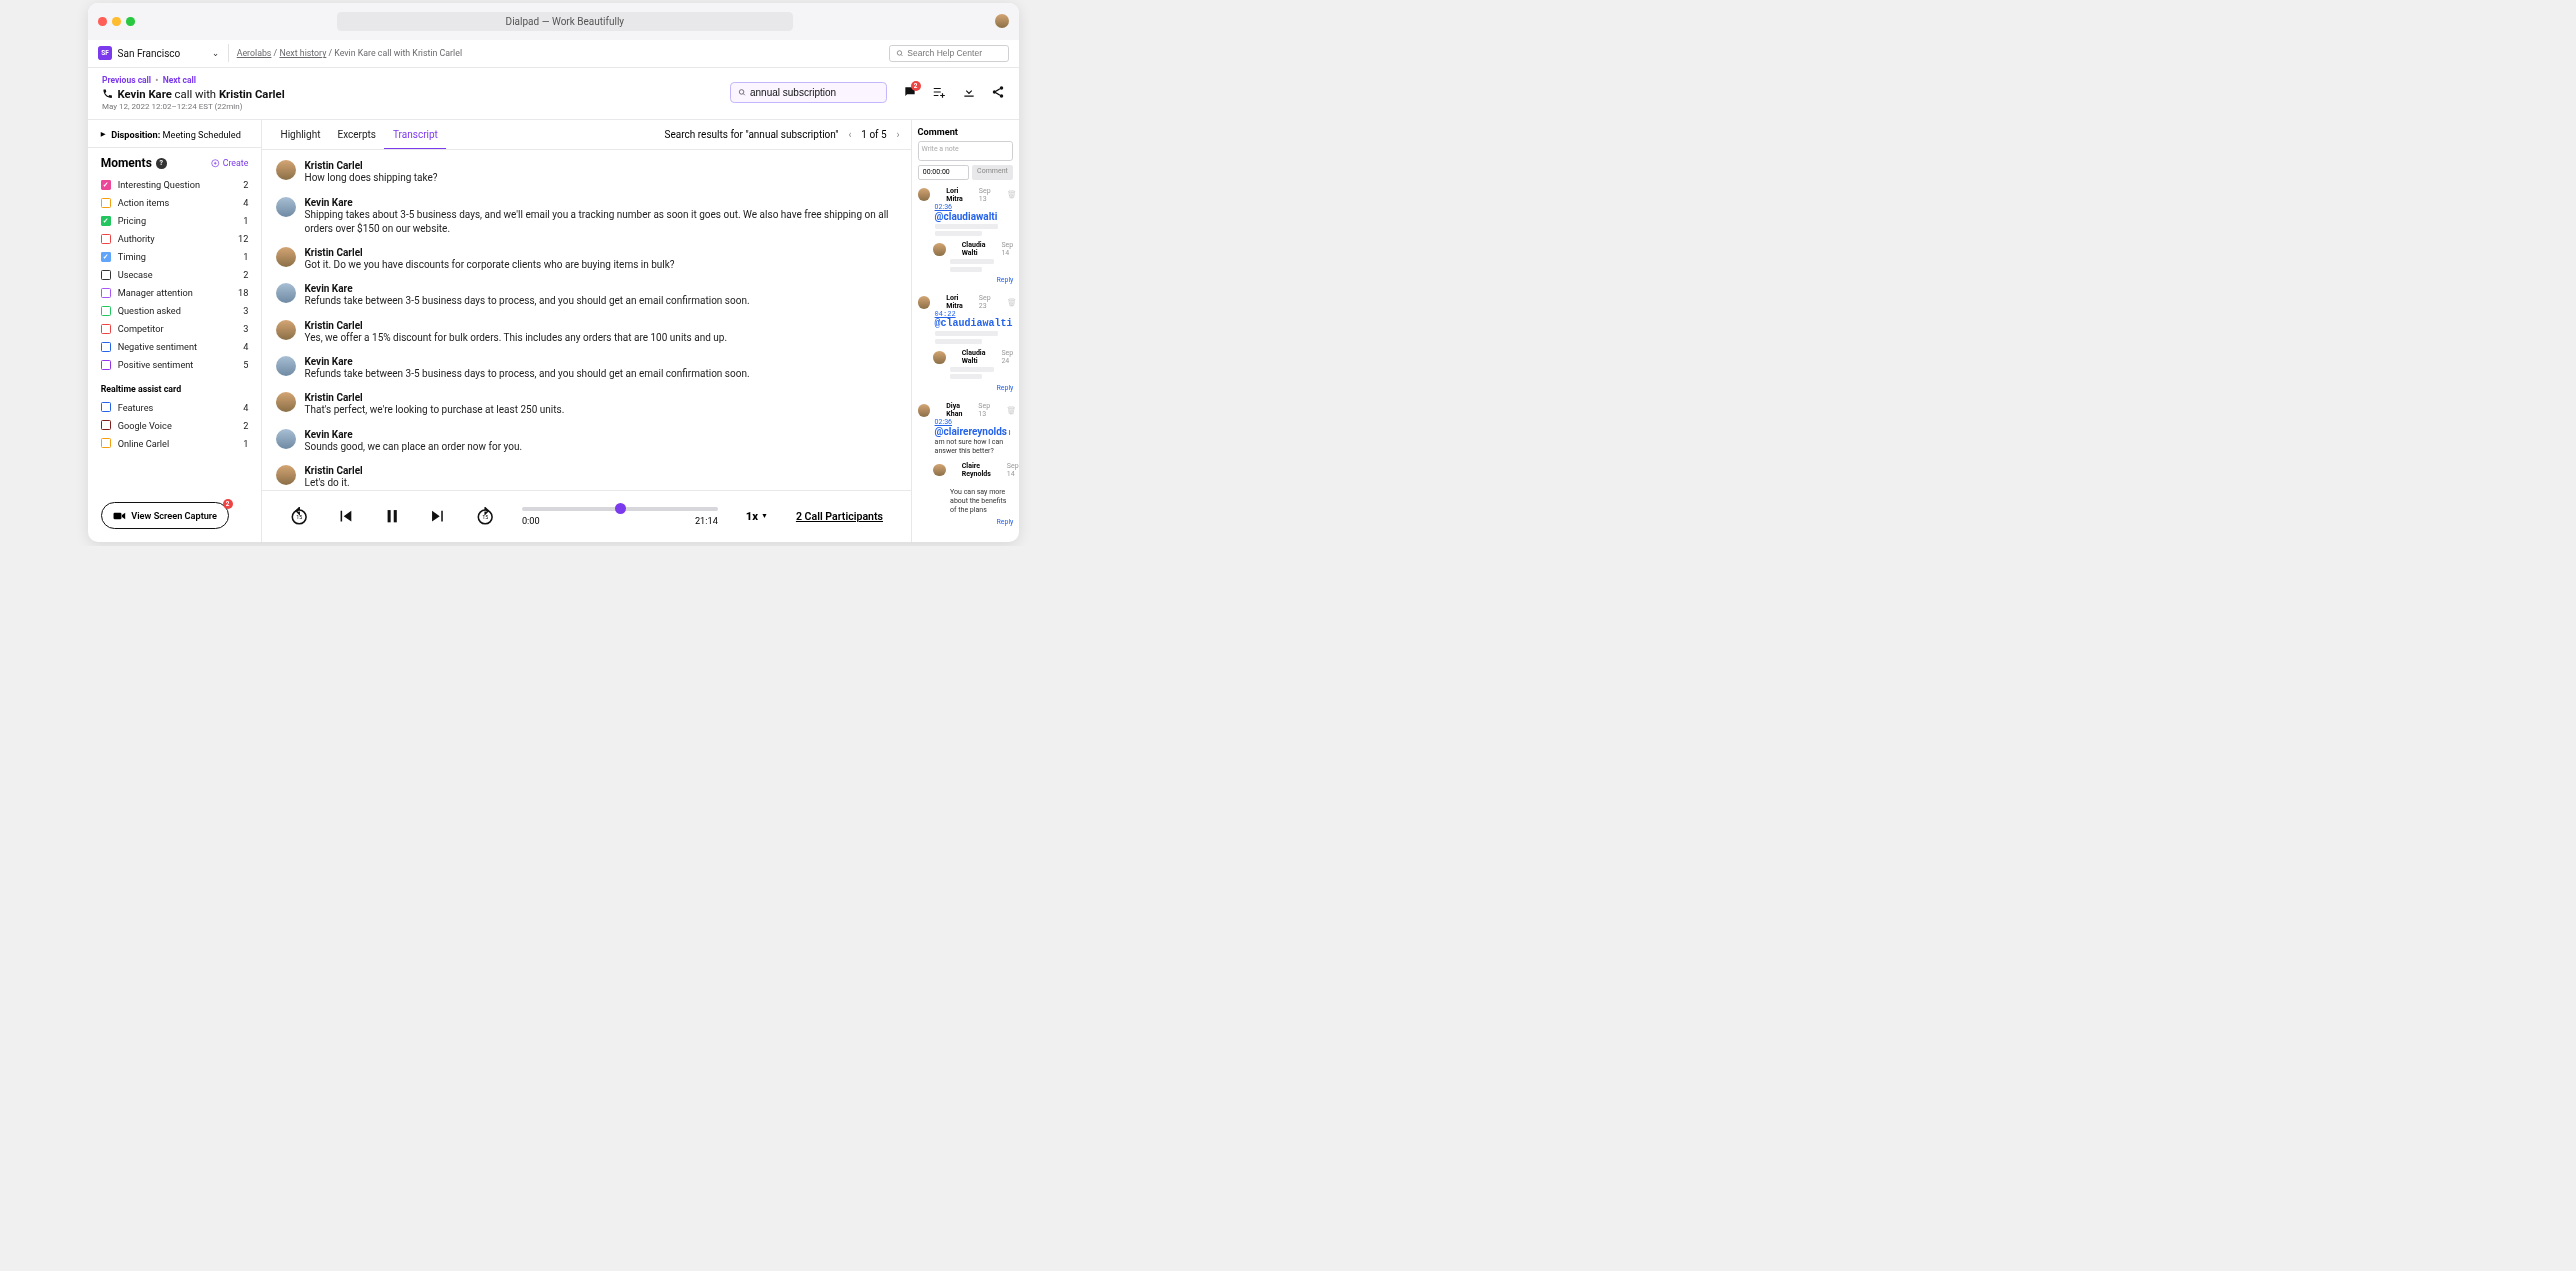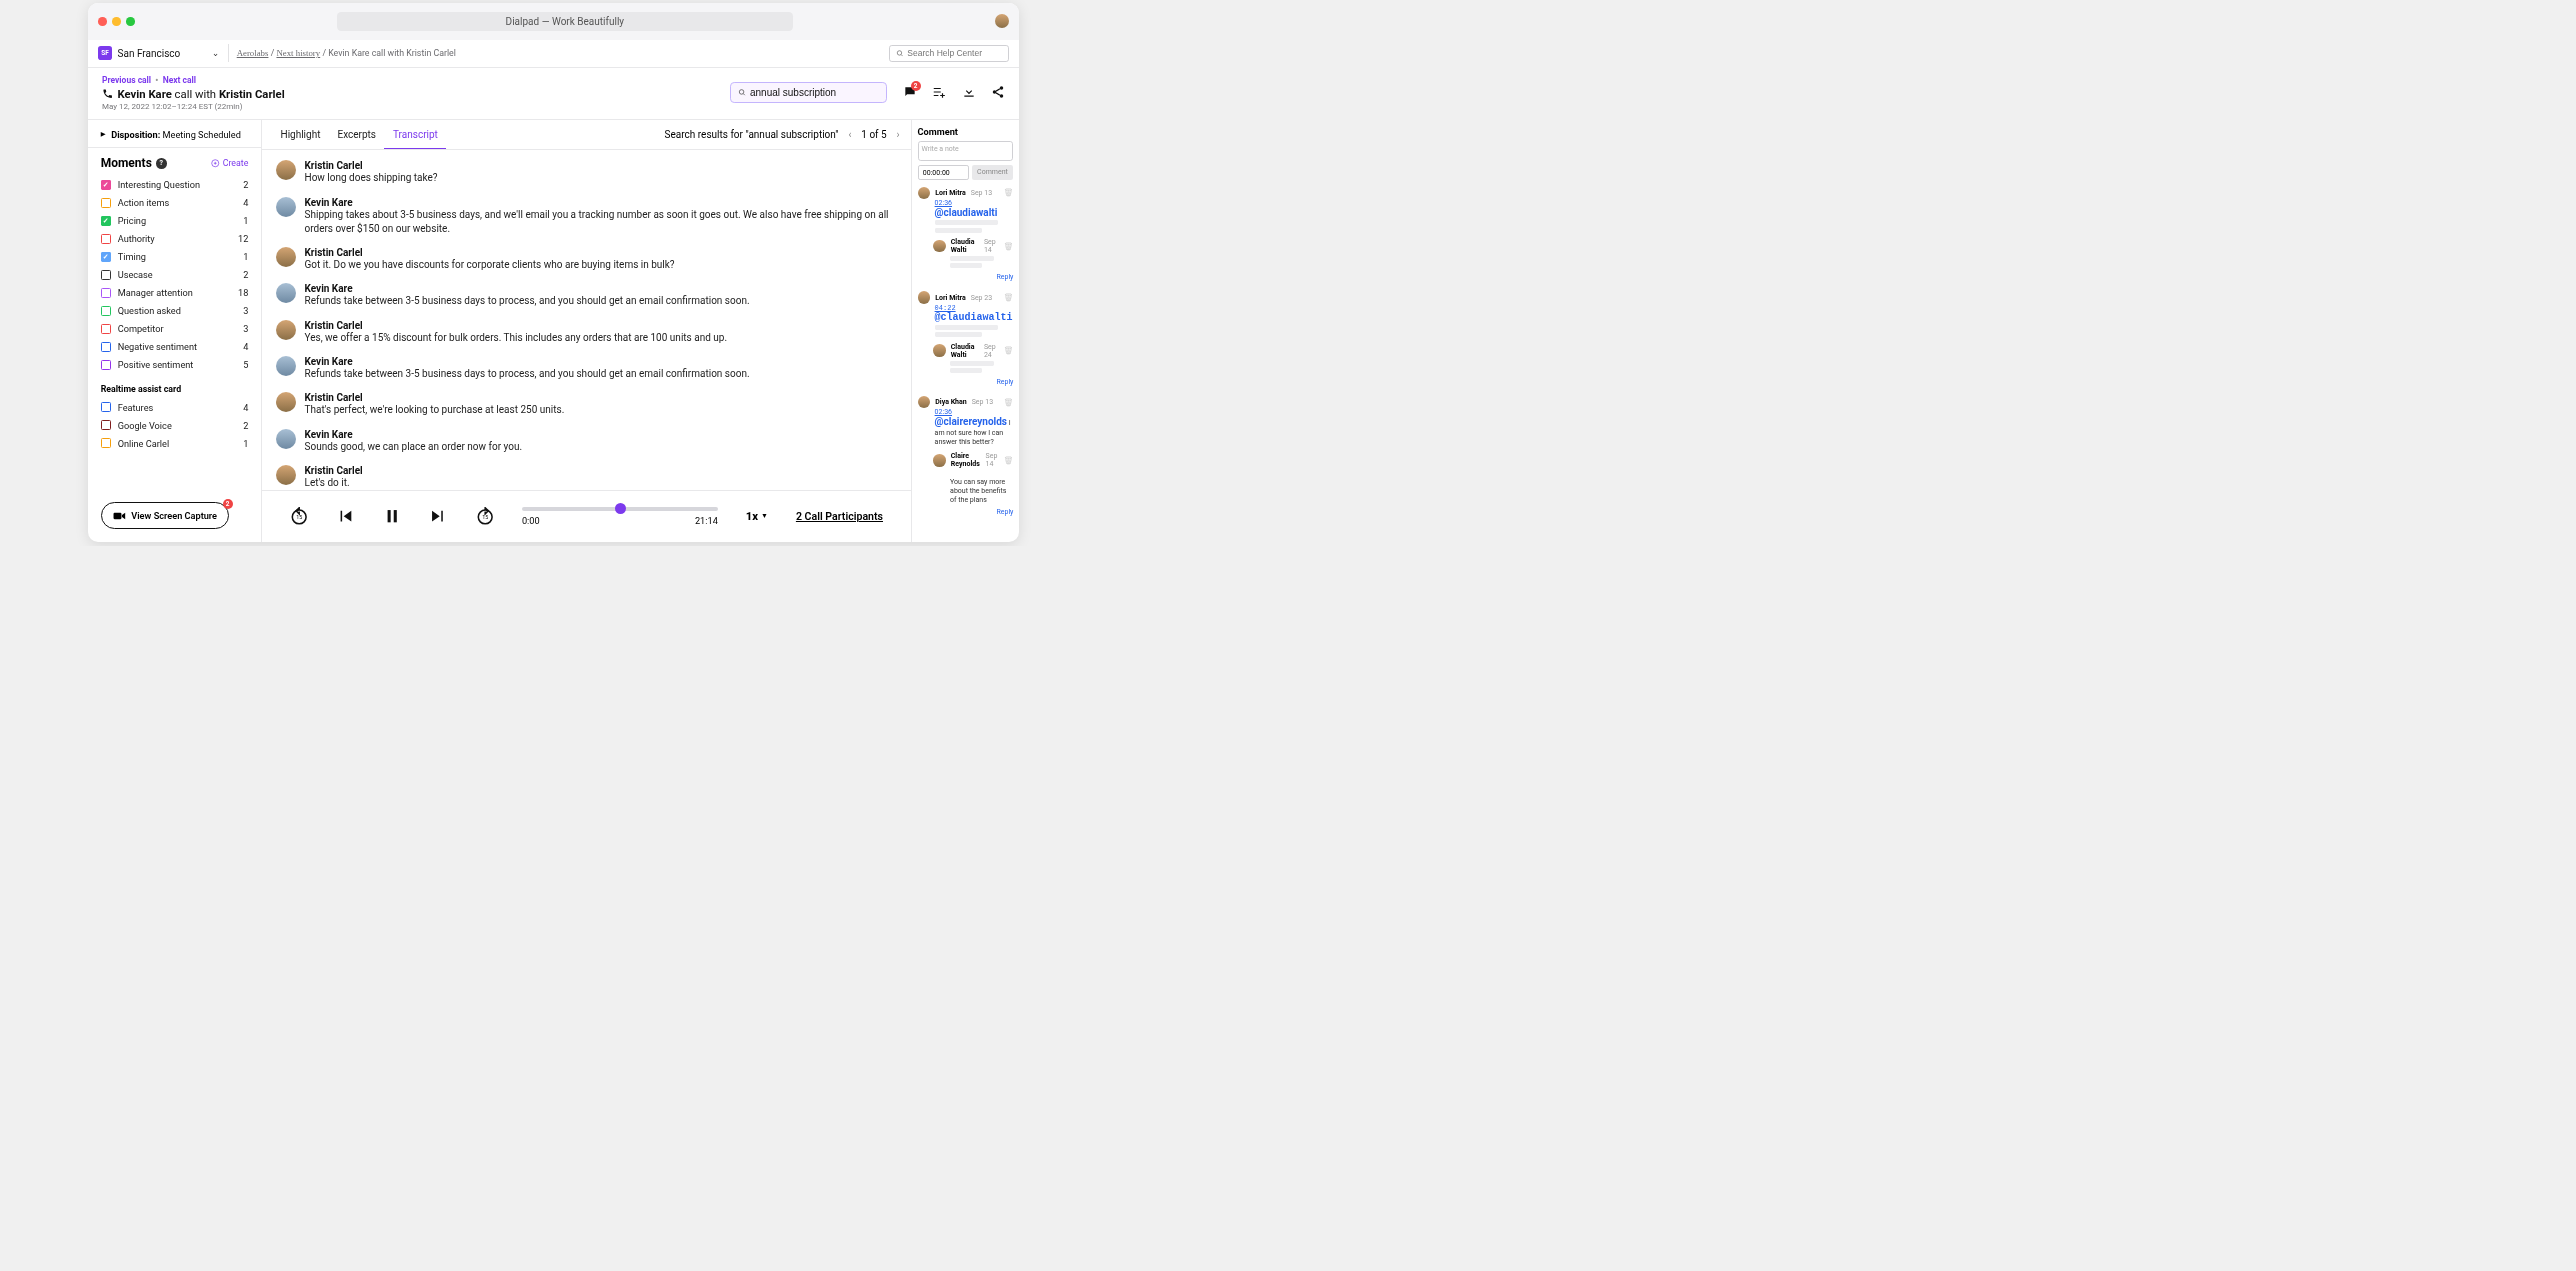--- a/index.html
+++ b/index.html
@@ -12,21 +12,21 @@
 .titlecenter { flex:1; display:flex; justify-content:center; }
 .titlepill { background: #e8e8ea; color: #555; padding: 4.2px 169px; border-radius: 4.2px; font-size: 10px; }
 .avatar-top { width: 14px; height: 14px; border-radius: 50%; background: linear-gradient(#d4a574,#8b6f47); margin-left:auto; }
 .toolbar { height: 28px; display: flex; align-items: center; padding: 0 10px; border-bottom: 0.7px solid #e8e8ea; }
 .ws { display: flex; align-items: center; gap: 5.6px; width: 121px; }
 .ws-badge { width: 14px; height: 14px; border-radius: 2.8px; background: #7c3aed; color: #fff; font-size: 6.4px; font-weight: 700; display: flex; align-items: center; justify-content: center; }
 .ws-name { font-size: 10px; color: #111; }
 .chev { color: #333; font-size: 8.5px; margin-left: auto; }
 .vdiv { width: 0.7px; height: 18.4px; background: #e2e2e4; margin: 0 8.5px; }
 .crumbs { font-size: 8.8px; color: #6b6b6f; }
-.crumbs a { color: #6b6b6f; text-decoration: underline; font-family: Liberation Serif, serif; }
+.crumbs a { color: #6b6b6f; text-decoration: underline; }
 .crumbs .cur { color: #6b6b6f; text-decoration: none; }
 .searchhelp { margin-left: auto; display: flex; align-items: center; border: 0.7px solid #d0d0d4; border-radius: 2.8px; padding: 2.8px 5.6px; width: 120px; }
 .searchhelp input { border: none; outline: none; font-size: 8.5px; width: 100%; color: #333; }
 .mg { width: 8.5px; height: 8.5px; margin-right: 4.2px; color: #555; }
 .header { display: flex; align-items: flex-start; padding: 7px 14px 8.5px; border-bottom: 0.7px solid #e8e8ea; }
 .navlinks { font-size: 8.5px; color: #999; margin-bottom: 2.8px; font-weight: bold; }
 .navlinks a { color: #7c3aed; text-decoration: none; }
 .call-title { font-size: 11.3px; color: #111; display: flex; align-items: center; gap: 4.2px; }
 .call-title .b { font-weight: 700; }
 .phone-icon { width: 11.3px; height: 11.3px; }
@@ -75,21 +75,21 @@
 .trow { display:flex; justify-content:space-between; font-size:9.2px; color:#000; margin-top:4.2px; }
 .speed { font-size: 11.3px; font-weight: 800; display: flex; align-items: center; gap: 2.8px; cursor:pointer;}
 .participants { font-size: 10.6px; font-weight: 600; text-decoration: underline; margin-left:auto; }
 .comments { width: 107px; display: flex; flex-direction: column; padding: 5.6px; font-size: 7px;}
 .comments h4 { font-size: 9.2px; font-weight: 700; margin-bottom: 4.2px; }
 .note { border: 0.7px solid #d0d0d4; border-radius: 2.8px; padding: 2.8px; height: 20px; color: #aaa; margin-bottom: 4.2px;}
 .trow2 { display: flex; gap: 2.8px; margin-bottom: 7px;}
 .tstamp { border: 0.7px solid #d0d0d4; border-radius: 2.1px; padding: 2.1px 4.2px; font-size: 7px; flex:1;}
 .cbtn { background: #e8e8ea; color: #888; border-radius: 2.1px; padding: 2.1px 5.6px; font-size: 7px; }
 .cthread { margin-bottom: 10px; position: relative;}
-.cline { display: flex; gap: 5px; align-items: center;}
+.cline { display: flex; gap: 16px; align-items: center;}
 .cav { width: 12.7px; height: 12.7px; border-radius: 50%; background: linear-gradient(#d4a574,#8b6f47); flex-shrink: 0; }
 .cname { font-weight: 700; font-size: 7px; }
 .cdate { color: #999; font-size: 7px; }
 .cts { color: #2563eb; text-decoration: underline; font-size: 7px; }
 .cmen { color: #2563eb; font-weight: 700; font-size: 10px; }
 .cbody { font-size: 7px; color: #333; margin-top: 10px; line-height: 1.3; }
 .skel { height: 5px; background: #ededef; border-radius: 1.4px; margin: 2.1px 0; }
 .reply-nest { margin-left: 15.5px; margin-top: 5.6px; }
 .reply-link { color: #2563eb; font-size: 7px; float: right; margin-top: 2.8px; }
 .trash { color: #ccc; font-size: 7.8px; margin-left: auto; }

